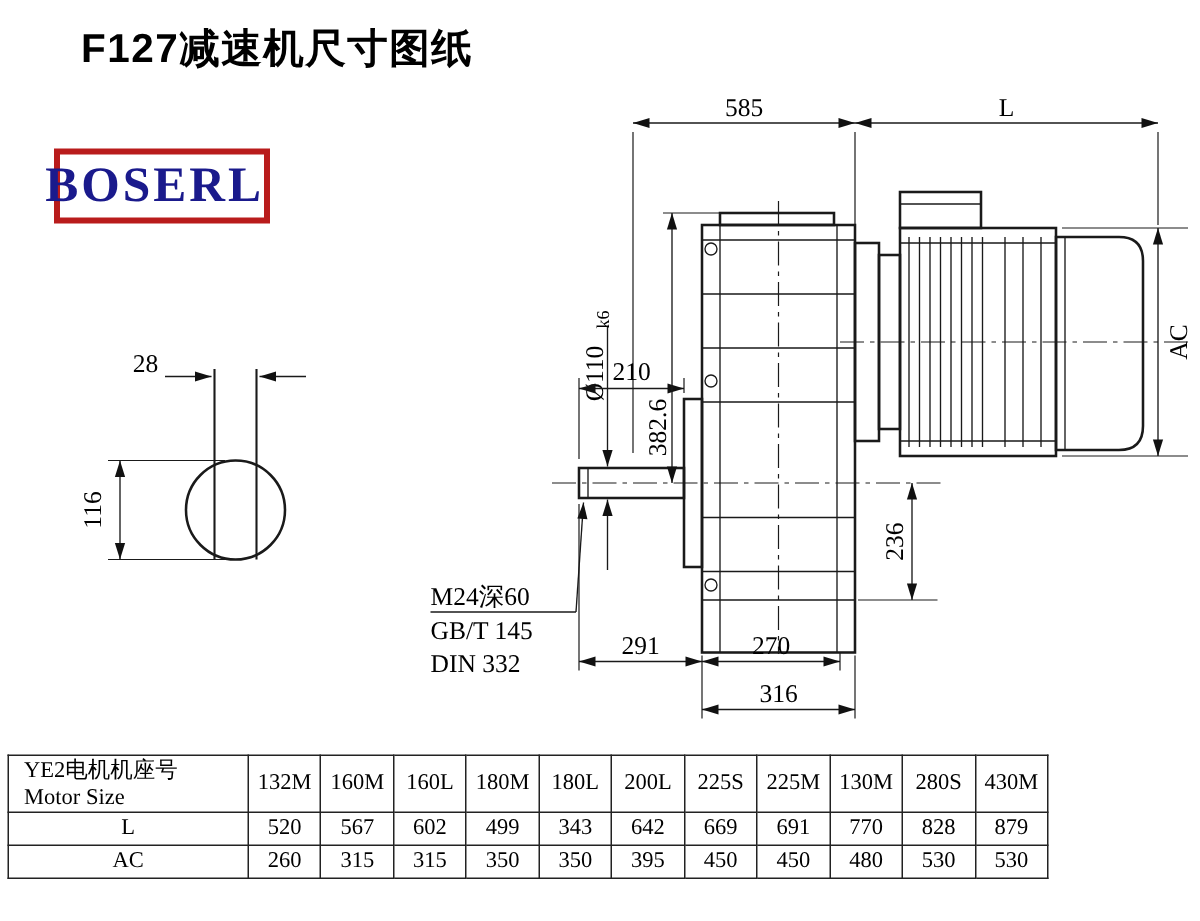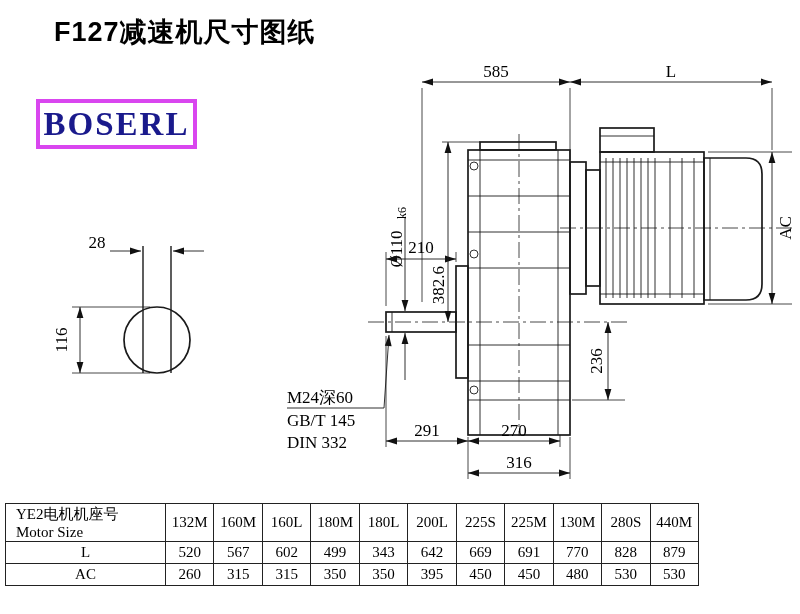--- a/index.html
+++ b/index.html
@@ -1,19 +1,19 @@
 <!DOCTYPE html>
 <html><head>
 <meta charset="utf-8">
 <style>
   *{margin:0;padding:0;box-sizing:border-box;}
   html,body{width:800px;height:614px;}
   body{position:relative;background:#ffffff;overflow:hidden;font-family:"Liberation Sans",sans-serif;color:#000;}
   .title{position:absolute;left:54px;top:14px;font-size:27px;font-weight:bold;letter-spacing:1px;color:#000;}
-  .logo{position:absolute;left:36px;top:99px;width:161px;height:50px;border:4px solid #d946ef;display:flex;align-items:center;justify-content:center;background:#fff;}
+  .logo{position:absolute;left:36px;top:99px;width:144px;height:50px;border:4px solid #b91c1c;display:flex;align-items:center;justify-content:flex-end;background:#fff;}
   .logo span{font-family:"Liberation Serif",serif;font-size:33px;font-weight:bold;color:#1a1a8c;letter-spacing:2px;}
   svg.drawing{position:absolute;left:0;top:0;}
   .ol{stroke:#1a1a1a;stroke-width:1.7;fill:none;}
   .ol2{stroke:#1a1a1a;stroke-width:1.4;fill:none;}
   .tl{stroke:#1a1a1a;stroke-width:0.9;fill:none;}
   .dim{stroke:#1a1a1a;stroke-width:0.9;fill:none;}
   .ext{stroke:#1a1a1a;stroke-width:0.8;fill:none;}
   .cl{stroke:#1a1a1a;stroke-width:0.8;fill:none;stroke-dasharray:16 4 3 4;}
   .dtxt{font-family:"Liberation Serif",serif;font-size:17px;fill:#000;}
   .dtxt.small{font-size:12px;}
@@ -181,21 +181,21 @@
       <th>132M</th>
       <th>160M</th>
       <th>160L</th>
       <th>180M</th>
       <th>180L</th>
       <th>200L</th>
       <th>225S</th>
       <th>225M</th>
       <th>130M</th>
       <th>280S</th>
-      <th>440M</th>
+      <th>430M</th>
     </tr>
     <tr class="row">
       <td>L</td>
       <td>520</td>
       <td>567</td>
       <td>602</td>
       <td>499</td>
       <td>343</td>
       <td>642</td>
       <td>669</td>

